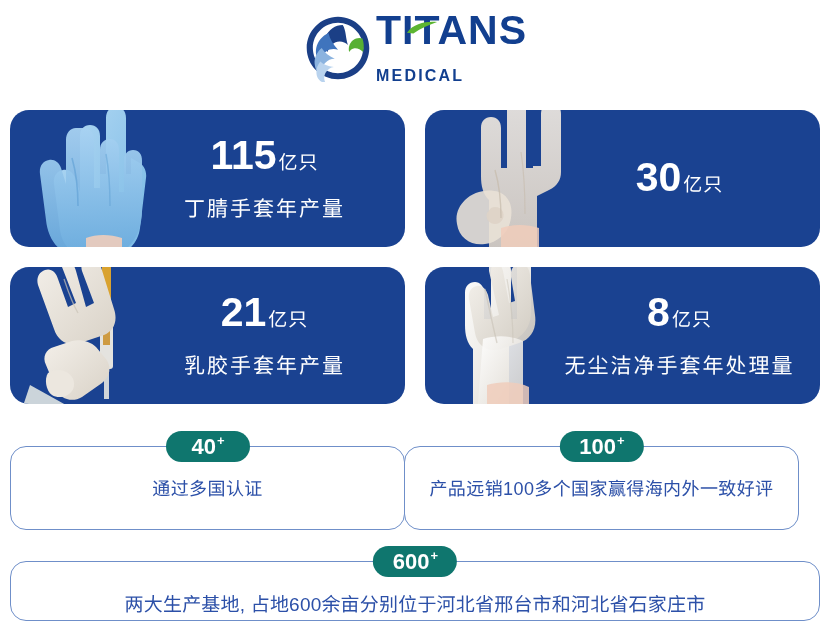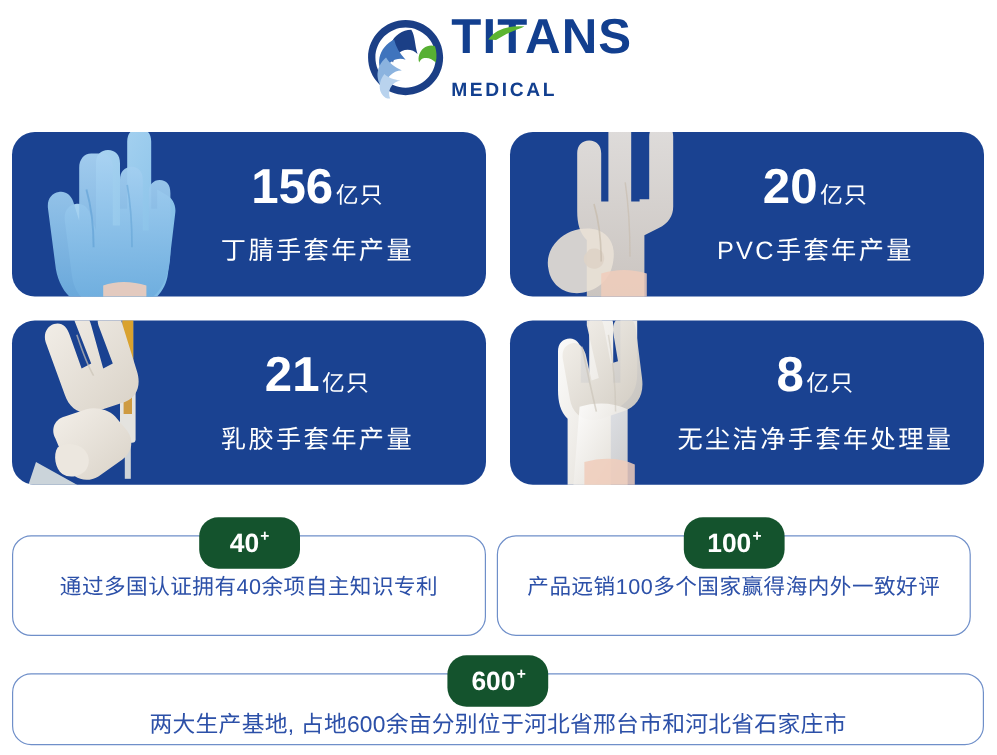--- a/index.html
+++ b/index.html
@@ -76,43 +76,43 @@
 
   
   .outline-card{
     position:absolute;
     border:1.4px solid #6f8fc9;
     border-radius:16px;
     box-sizing:border-box;
     background:#ffffff;
   }
   #outline-card-0{left:10px;top:446px;width:395px;height:84px;}
-  #outline-card-1{left:414px;top:446px;width:395px;height:84px;}
+  #outline-card-1{left:404px;top:446px;width:395px;height:84px;}
   #outline-card-2{left:10px;top:561px;width:810px;height:60px;}
 
   .outline-body{
     position:absolute;left:0;top:0;width:100%;height:100%;
     display:flex;
     align-items:center;justify-content:center;
     color:#2c50a8;
     text-align:center;
   }
   .outline-line{
     font-size:18px;line-height:1.42;letter-spacing:0.4px;white-space:nowrap;
   }
   #outline-card-2 .outline-line{font-size:19px;letter-spacing:0.2px;margin-top:28px;}
   #outline-card-0 .outline-body,#outline-card-1 .outline-body{padding-top:4px;box-sizing:border-box;}
 
   .badge{
     position:absolute;
     top:-16px;left:50%;transform:translateX(-50%);
-    background:#14532d;
+    background:#0f766e;
     color:#ffffff;
     border-radius:16px;
-    height:43px;
+    height:31px;
     min-width:84px;
     padding:0 20px;
     box-sizing:border-box;
     display:flex;align-items:center;justify-content:center;
   }
   .badge-num{
     font-size:22px;font-weight:bold;line-height:1;letter-spacing:0px;
   }
   .badge-plus{
     font-size:13px;font-weight:bold;line-height:1;
@@ -163,21 +163,21 @@
       </defs>
       <path d="M112 4 C118 4 121 9 121 16 L121 70 L128 74 C134 77 137 83 136 90 L130 140 C128 156 116 168 99 168 L78 168 C62 168 52 157 50 142 L44 96 C43 88 47 83 53 82 C58 81 63 84 65 90 L70 104 L70 48 C70 41 74 37 80 37 C86 37 90 41 90 48 L90 86 L96 86 L96 30 C96 23 100 19 106 19 C112 19 116 23 116 30 L116 86 L121 86 L121 16 C121 9 118 4 112 4 Z" fill="url(#g0a)"></path>
       <path d="M74 40 C80 40 84 45 84 52 L84 100 L90 100 L90 62 C90 55 94 51 100 51 C105 51 109 55 109 62 L109 104 L114 104 L114 72 C114 66 118 62 123 62 C129 62 132 66 132 73 L132 122 C132 148 118 168 94 168 L70 168 C50 168 38 152 36 132 L30 86 C29 78 33 73 39 72 C44 71 49 74 51 80 L56 96 L56 52 C56 45 60 40 66 40 Z" fill="url(#g0b)" opacity="0.95"></path>
       <path d="M76 150 C86 146 100 146 112 150 L112 170 L76 170 Z" fill="#f0cdbb" opacity="0.9"></path>
       <path d="M62 70 C66 84 68 100 68 118" stroke="#5d9fd4" stroke-width="1.6" fill="none" opacity="0.6"></path>
       <path d="M96 66 C99 82 100 100 100 118" stroke="#5d9fd4" stroke-width="1.4" fill="none" opacity="0.5"></path>
     </svg>
   </div>
   <div class="stat-txt">
     <div class="stat-num-line">
-      <span class="stat-num">156</span>
+      <span class="stat-num">115</span>
       <span class="stat-unit">亿只</span>
     </div>
     <div class="stat-label">丁腈手套年产量</div>
   </div>
 </div>
 
 <div class="stat-card" id="stat-card-1">
   <div class="stat-img">
     <svg viewBox="0 0 205 170" width="205" height="170" aria-hidden="true">
       <defs>
@@ -189,24 +189,23 @@
       <path d="M98 0 C104 0 108 5 108 12 L108 78 L116 78 L116 26 C116 19 120 15 126 15 C132 15 136 19 136 26 L136 84 C136 92 132 98 124 102 L112 108 L112 170 L64 170 L64 112 C58 106 56 98 56 88 L56 40 C56 33 60 29 66 29 C72 29 76 33 76 40 L76 80 L82 80 L82 18 C82 11 86 7 92 7 C97 7 101 11 101 18 L101 80 L108 80 L108 12 C108 5 104 0 98 0 Z" fill="url(#g1a)" opacity="0.92"></path>
       <path d="M40 112 C48 104 62 100 74 104 C84 108 88 118 86 130 C84 144 74 154 60 156 C46 158 34 150 32 136 C30 126 34 118 40 112 Z" fill="#e9e1d6" opacity="0.9"></path>
       <path d="M66 120 C70 118 76 119 78 124 C80 130 76 136 70 136 C64 136 60 130 62 125 Z" fill="#ded3c6" opacity="0.9"></path>
       <path d="M70 82 C74 96 76 112 76 130" stroke="#c6bbab" stroke-width="1.4" fill="none" opacity="0.7"></path>
       <path d="M96 64 C99 84 100 104 100 126" stroke="#c6bbab" stroke-width="1.2" fill="none" opacity="0.6"></path>
       <path d="M76 140 C88 136 102 136 114 140 L114 170 L76 170 Z" fill="#f0cdbb" opacity="0.85"></path>
     </svg>
   </div>
   <div class="stat-txt">
     <div class="stat-num-line">
-      <span class="stat-num">20</span>
-      <span class="stat-unit">亿只</span>
-    </div>
-    <div class="stat-label">PVC手套年产量</div>
+      <span class="stat-num">30</span>
+      <span class="stat-unit">亿只</span>
+    </div>
   </div>
 </div>
 
 <div class="stat-card" id="stat-card-2">
   <div class="stat-img">
     <svg viewBox="0 0 205 170" width="205" height="170" aria-hidden="true">
       <defs>
         <linearGradient id="g2a" x1="0" y1="0" x2="1" y2="1">
           <stop offset="0%" stop-color="#f3efe9"></stop>
             <stop offset="100%" stop-color="#d9d2c7"></stop>
@@ -264,21 +263,20 @@
   </div>
 </div>
 
 <div class="outline-card" id="outline-card-0">
   <div class="badge">
     <span class="badge-num">40</span>
     <span class="badge-plus">+</span>
   </div>
   <div class="outline-body">
     <div class="outline-line">通过多国认证</div>
-    <div class="outline-line">拥有40余项自主知识专利</div>
   </div>
 </div>
 
 <div class="outline-card" id="outline-card-1">
   <div class="badge">
     <span class="badge-num">100</span>
     <span class="badge-plus">+</span>
   </div>
   <div class="outline-body">
     <div class="outline-line">产品远销100多个国家</div>

